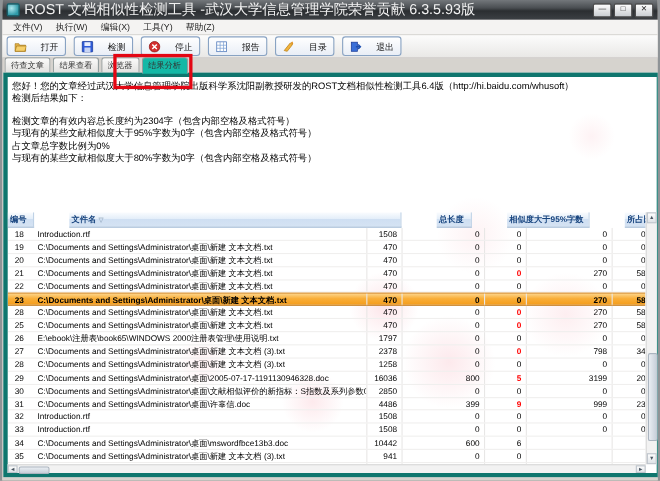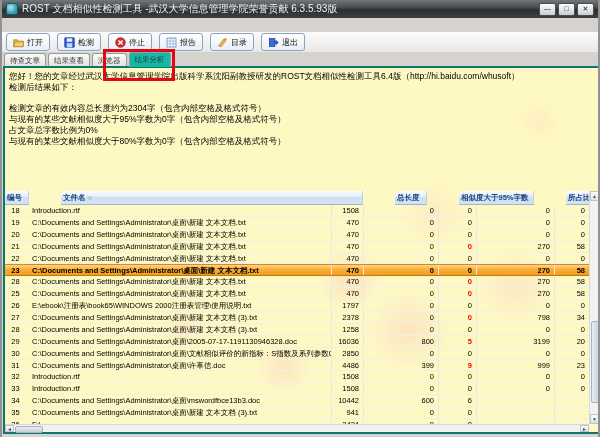--- a/index.html
+++ b/index.html
@@ -4,45 +4,45 @@
 <style>
   html,body{margin:0;padding:0;background:#777;font-family:"Liberation Sans","DejaVu Sans",sans-serif;}
   .window{position:relative;width:600px;height:437px;background:#d6d3ce;overflow:hidden;
           border-left:2px solid #8f9396;border-right:2px solid #8f9396;box-sizing:border-box;}
   
   .titlebar{position:absolute;left:0;top:0;width:100%;height:18px;
     background:linear-gradient(180deg,#73777b 0%,#4a4e52 40%,#2b2e31 55%,#3c4044 100%);
     display:flex;align-items:center;padding:0 4px;box-sizing:border-box;}
   .app-icon{width:10px;height:10px;border-radius:2px;margin-right:4px;flex:0 0 auto;
     background:radial-gradient(circle at 35% 35%,#aee7ee,#2e9aa8 70%);border:1px solid #11616d;}
-  .title-text{color:#f2f2f2;font-size:10px;white-space:nowrap;overflow:hidden;flex:1;}
+  .title-text{color:#f2f2f2;font-size:13px;white-space:nowrap;overflow:hidden;flex:1;}
   .winbtns{display:flex;gap:2px;}
   .winbtn{width:15px;height:11px;font-size:7px;line-height:10px;text-align:center;color:#1c1c1c;
     background:linear-gradient(180deg,#fdfdfd,#c9cdd1);border:1px solid #4d4d4d;border-radius:2px;cursor:default;}
   
   .menubar{position:absolute;left:0;top:18px;width:100%;height:14px;background:#f4f3f2;
     border-bottom:1px solid #d9d7d4;display:flex;align-items:center;padding-left:4px;box-sizing:border-box;}
   .menu-item{font-size:8px;color:#222;padding:0 6px;line-height:13px;}
   
   .toolbar{position:absolute;left:0;top:32px;width:100%;height:21px;
     background:linear-gradient(180deg,#fcfcfc,#e9e8e6);border-bottom:1px solid #d4d2cf;
     display:flex;align-items:center;gap:7px;padding-left:4px;box-sizing:border-box;}
-  .tbtn{display:inline-flex;align-items:center;gap:3px;height:16px;padding:0 6px;
+  .tbtn{display:inline-flex;align-items:center;gap:13px;height:16px;padding:0 6px;
     border:1px solid #89a3c3;border-radius:3px;background:linear-gradient(180deg,#ffffff,#e9eef6);
     font-size:8px;color:#111;}
   .tbtn svg{display:block;}
   
-  .tabstrip{position:absolute;left:2px;top:52px;width:596px;height:15px;display:flex;align-items:center;}
+  .tabstrip{position:absolute;left:2px;top:52px;width:596px;height:15px;display:flex;align-items:flex-start;}
   .tab{font-size:7.5px;color:#333;height:13px;line-height:13px;padding:0 5px;margin-right:2px;
     border:1px solid #949d9e;border-bottom:none;border-radius:3px 3px 0 0;
     background:linear-gradient(180deg,#fbfbfa,#e2e1df);}
   .tab.active{background:#14b8a6;height:14px;position:relative;z-index:2;}
   
-  .page{position:absolute;left:1px;top:66px;width:598px;height:368px;background:#fef9c3;
-    border:2px solid #0f766e;box-sizing:border-box;}
+  .page{position:absolute;left:1px;top:66px;width:598px;height:368px;background:#ffffff;
+    border:4px solid #0f766e;box-sizing:border-box;}
   .page::before{content:"";position:absolute;inset:0;pointer-events:none;z-index:0;
     background:
       radial-gradient(circle 45px at 58% 58%,rgba(246,170,182,.30),rgba(246,170,182,0) 70%),
       radial-gradient(circle 60px at 68% 72%,rgba(246,170,182,.26),rgba(246,170,182,0) 70%),
       radial-gradient(circle 40px at 47% 82%,rgba(246,170,182,.25),rgba(246,170,182,0) 70%),
       radial-gradient(circle 55px at 86% 60%,rgba(246,170,182,.20),rgba(246,170,182,0) 70%),
       radial-gradient(circle 35px at 30% 72%,rgba(246,170,182,.18),rgba(246,170,182,0) 70%),
       radial-gradient(circle 50px at 72% 40%,rgba(246,170,182,.15),rgba(246,170,182,0) 70%),
       radial-gradient(circle 30px at 90% 15%,rgba(246,170,182,.15),rgba(246,170,182,0) 70%);}
   .report{position:absolute;left:0;top:0;width:100%;height:123px;padding:3px 4px;box-sizing:border-box;
@@ -94,20 +94,27 @@
   <div class="titlebar">
     <div class="app-icon"></div>
     <div class="title-text">ROST 文档相似性检测工具 -武汉大学信息管理学院荣誉贡献 6.3.5.93版</div>
     <div class="winbtns">
       <div class="winbtn">—</div>
       <div class="winbtn">□</div>
       <div class="winbtn">✕</div>
     </div>
   </div>
 
+  <div class="menubar">
+    <div class="menu-item">文件(V)</div>
+    <div class="menu-item">执行(W)</div>
+    <div class="menu-item">编辑(X)</div>
+    <div class="menu-item">工具(Y)</div>
+    <div class="menu-item">帮助(Z)</div>
+  </div>
 
   <div class="toolbar">
     <div class="tbtn">
       <span>
           <svg width="11" height="11" viewBox="0 0 16 16">
             <path d="M1 4 h5 l1 2 h8 v8 H1 z" fill="#e8b64c" stroke="#a97d1e" stroke-width="1"></path>
             <path d="M3 7 h13 l-2 7 H1 z" fill="#f6cf6a" stroke="#a97d1e" stroke-width="1"></path>
           </svg>
         </span>
       <span>打开</span>

